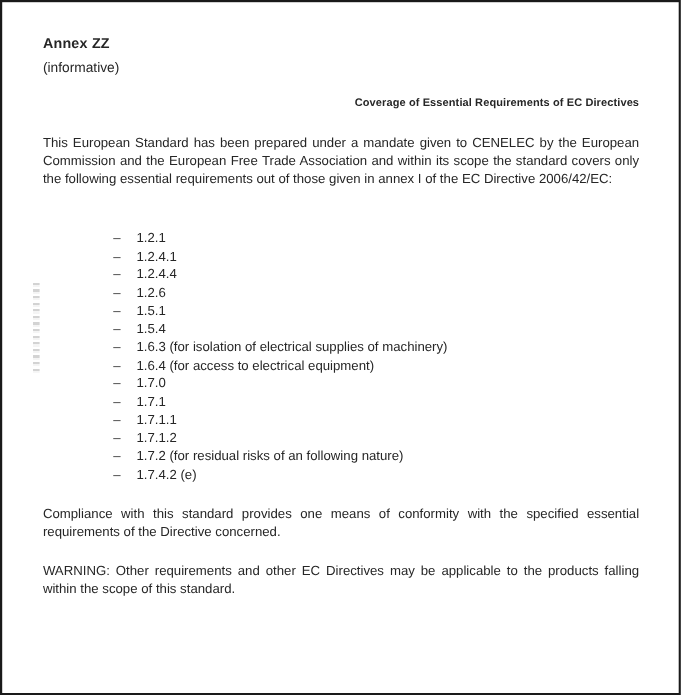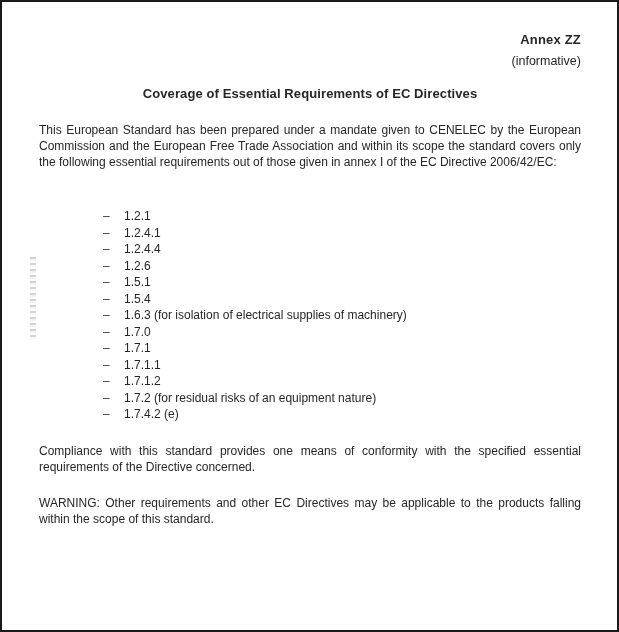--- a/index.html
+++ b/index.html
@@ -17,37 +17,37 @@
     font-family: "Liberation Sans", "DejaVu Sans", sans-serif;
     color: #262626;
     overflow: hidden;
   }
   .content {
     position: relative;
     padding: 0 36px 0 37px;
   }
   .annex-title {
     margin-top: 31px;
-    text-align: right;
+    text-align: left;
     font-size: 13px;
     font-weight: bold;
     line-height: 14px;
     letter-spacing: 0.2px;
   }
   .annex-subtitle {
     margin-top: 7px;
-    text-align: right;
+    text-align: left;
     font-size: 12.5px;
     font-weight: normal;
     line-height: 14px;
   }
   .doc-heading {
     margin-top: 19px;
-    text-align: center;
-    font-size: 13px;
+    text-align: right;
+    font-size: 10px;
     font-weight: bold;
     line-height: 14px;
     letter-spacing: 0.1px;
   }
   .para {
     font-size: 12px;
     line-height: 16px;
     text-align: justify;
     text-align-last: left;
   }
@@ -108,25 +108,26 @@
     <div class="para intro-para">This European Standard has been prepared under a mandate given to CENELEC by the European Commission and the European Free Trade Association and within its scope the standard covers only the following essential requirements out of those given in annex I of the EC Directive 2006/42/EC:</div>
 
     <div class="req-list">
         <div class="req-item"><span class="req-dash">–</span><span>1.2.1</span></div>
         <div class="req-item"><span class="req-dash">–</span><span>1.2.4.1</span></div>
         <div class="req-item"><span class="req-dash">–</span><span>1.2.4.4</span></div>
         <div class="req-item"><span class="req-dash">–</span><span>1.2.6</span></div>
         <div class="req-item"><span class="req-dash">–</span><span>1.5.1</span></div>
         <div class="req-item"><span class="req-dash">–</span><span>1.5.4</span></div>
         <div class="req-item"><span class="req-dash">–</span><span>1.6.3 (for isolation of electrical supplies of machinery)</span></div>
+        <div class="req-item"><span class="req-dash">–</span><span>1.6.4 (for access to electrical equipment)</span></div>
         <div class="req-item"><span class="req-dash">–</span><span>1.7.0</span></div>
         <div class="req-item"><span class="req-dash">–</span><span>1.7.1</span></div>
         <div class="req-item"><span class="req-dash">–</span><span>1.7.1.1</span></div>
         <div class="req-item"><span class="req-dash">–</span><span>1.7.1.2</span></div>
-        <div class="req-item"><span class="req-dash">–</span><span>1.7.2 (for residual risks of an equipment nature)</span></div>
+        <div class="req-item"><span class="req-dash">–</span><span>1.7.2 (for residual risks of an following nature)</span></div>
         <div class="req-item"><span class="req-dash">–</span><span>1.7.4.2 (e)</span></div>
       </div>
 
     <div class="para compliance-para">Compliance with this standard provides one means of conformity with the specified essential requirements of the Directive concerned.</div>
 
     <div class="para warning-para">WARNING: Other requirements and other EC Directives may be applicable to the products falling within the scope of this standard.</div>
 
   </div>
 </div>
 

